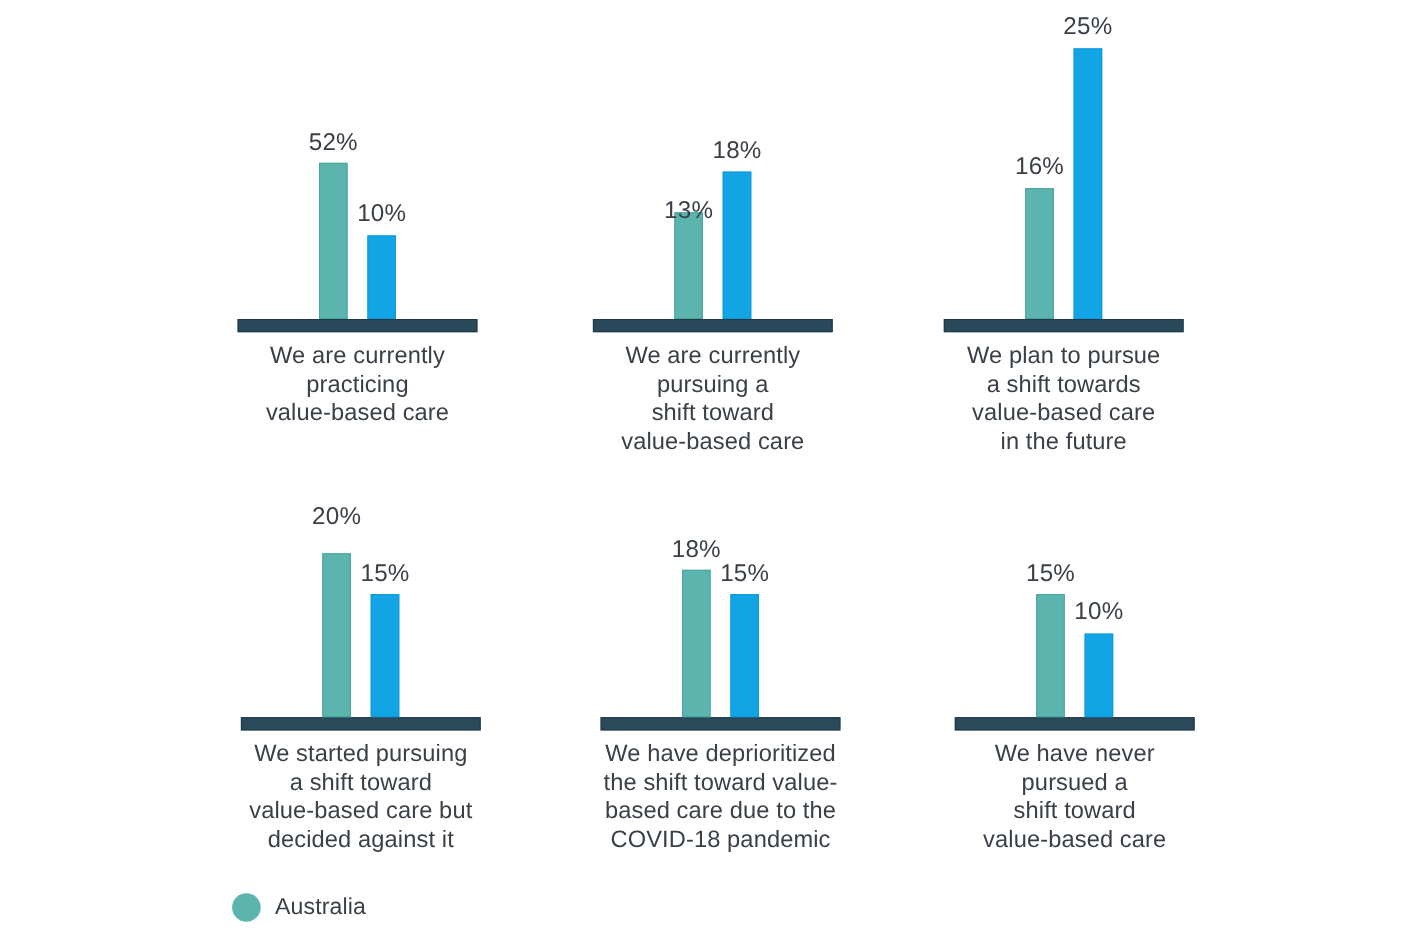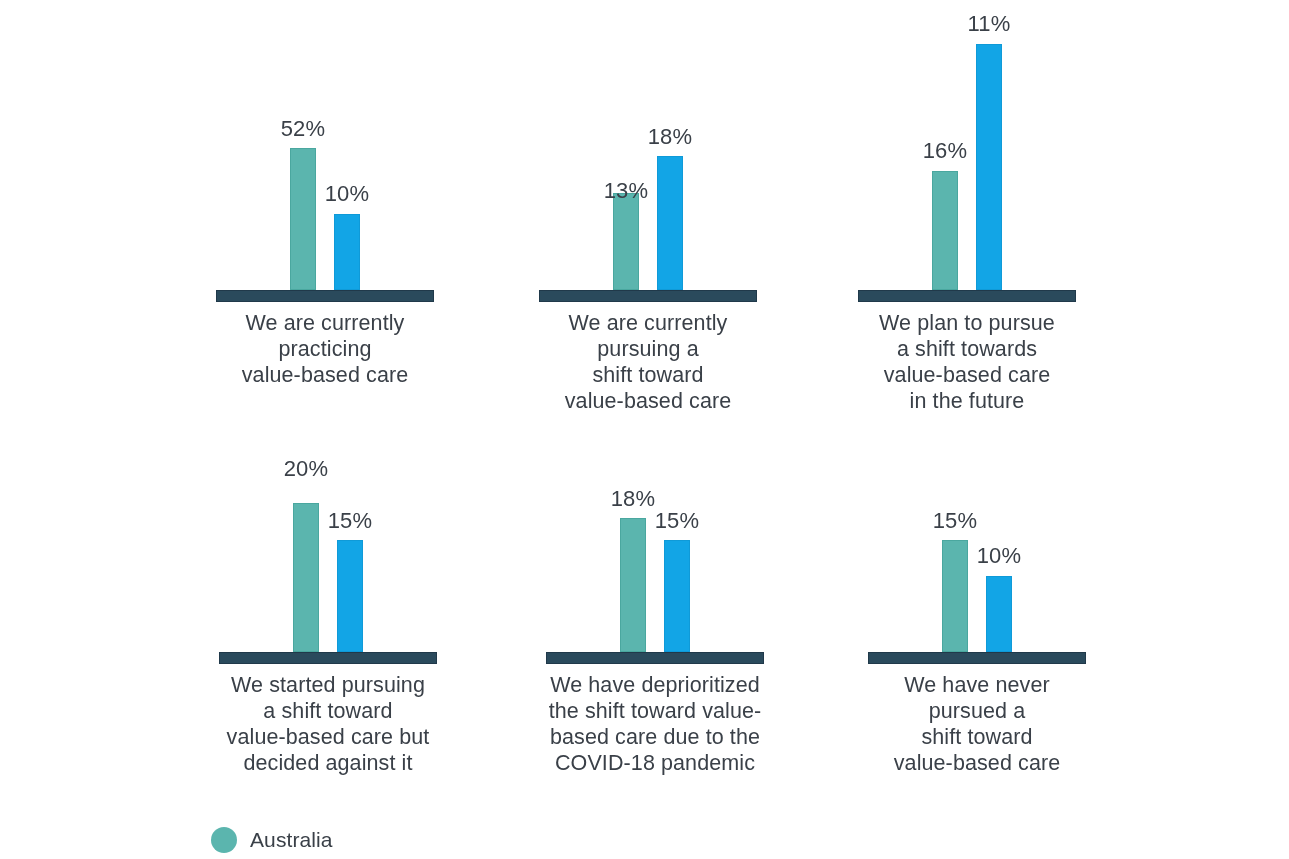--- a/index.html
+++ b/index.html
@@ -103,21 +103,20 @@
     left: 211px;
     top: 812px;
     display: flex;
     align-items: center;
     gap: 40px;
   }
   .legend-item {
     display: flex;
     align-items: center;
     gap: 13px;
-    margin-top: 15px;
   }
   .legend-swatch {
     width: 26px;
     height: 26px;
     border-radius: 50%;
   }
   .legend-label {
     font-size: 21px;
     color: #3a4048;
     letter-spacing: 0.1px;
@@ -168,21 +167,21 @@
   </div>
 
   <div class="panel" style="left:802px; top:0px;">
     <div class="plot" style="height:290px;">
       <div class="bar-group">
         <div class="bar-slot">
           <span class="bar-value" style="bottom:128px;">16%</span>
           <div class="bar teal" style="height:119px;"></div>
         </div>
         <div class="bar-slot">
-          <span class="bar-value" style="bottom:255px;">11%</span>
+          <span class="bar-value" style="bottom:255px;">25%</span>
           <div class="bar blue" style="height:246px;"></div>
         </div>
       </div>
     </div>
     <div class="baseline"></div>
     <div class="panel-label">We plan to pursue
 a shift towards
 value-based care
 in the future</div>
   </div>

